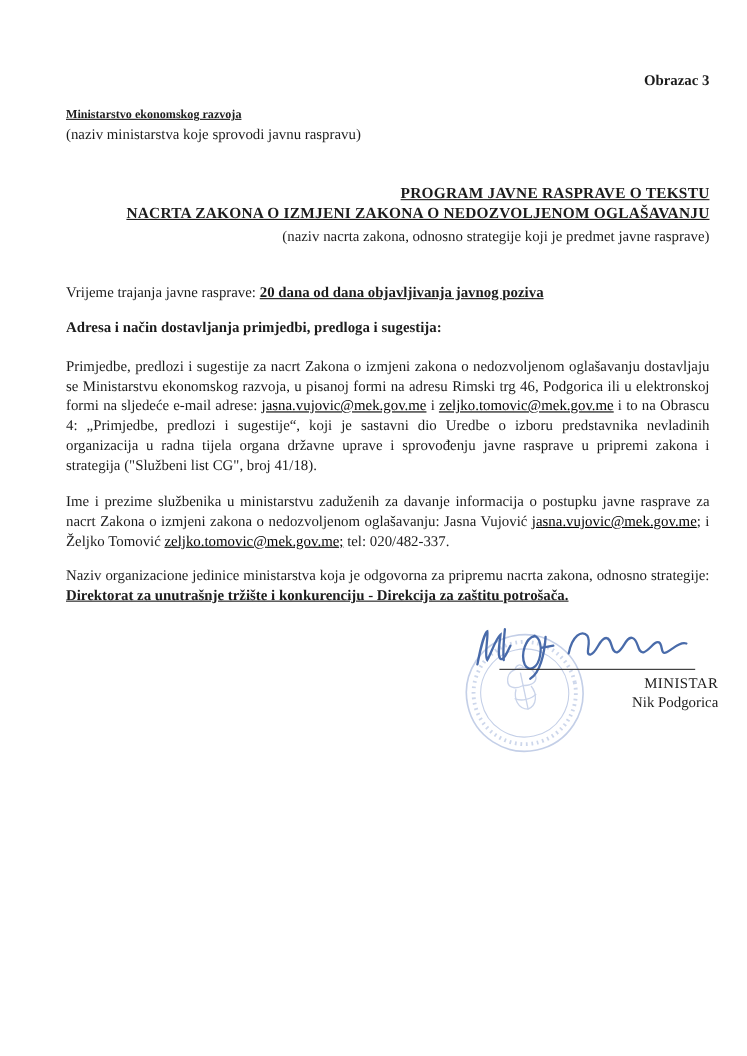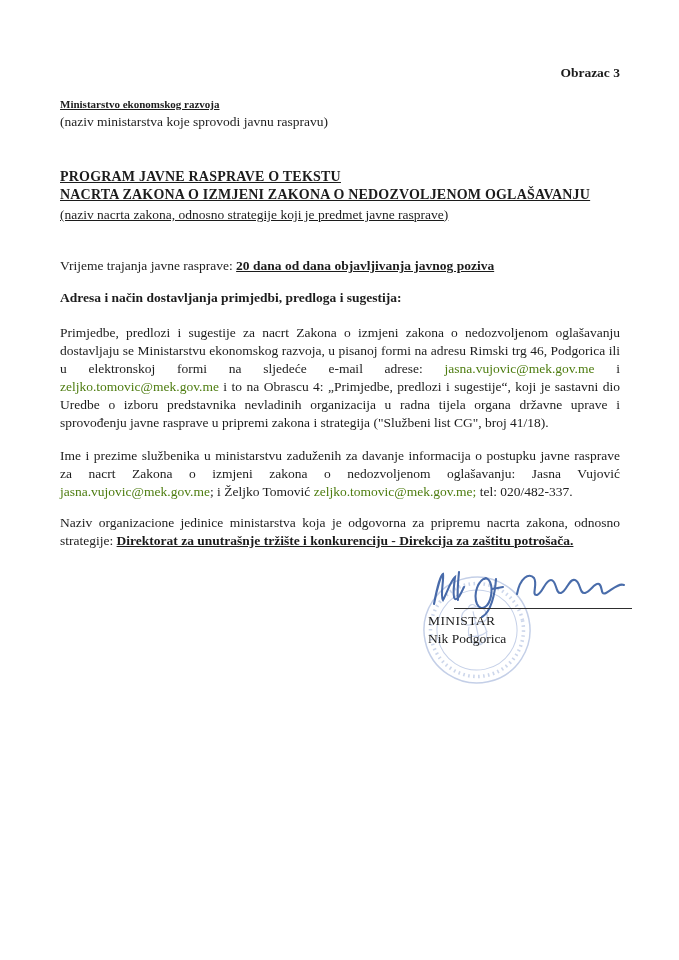--- a/index.html
+++ b/index.html
@@ -7,42 +7,42 @@
   body {
     width: 679px;
     height: 960px;
     font-family: "Liberation Serif", "DejaVu Serif", serif;
     color: #1c1c1c;
     overflow: hidden;
   }
   .page {
     width: 679px;
     height: 960px;
-    padding: 64px 59px 0 60px;
+    padding: 64px 34px 0 60px;
     background: #ffffff;
     position: relative;
   }
   .form-label {
     text-align: right;
     font-weight: bold;
     font-size: 13.5px;
     line-height: 17px;
   }
   .ministry-block { margin-top: 13px; }
   .ministry-name {
     font-weight: bold;
     font-size: 11px;
     text-decoration: underline;
     line-height: 18px;
   }
   .caption {
     font-size: 13.5px;
     line-height: 18px;
   }
-  .title-block { margin-top: 37px; text-align: left; text-decoration: underline; }
+  .title-block { margin-top: 37px; text-align: right; }
   .title-line {
     font-weight: bold;
     font-size: 14px;
     line-height: 17.5px;
     letter-spacing: 0.2px;
   }
   .title-line .u { text-decoration: underline; }
   .title-caption { margin-top: 3px; }
   .duration { margin-top: 33px; font-size: 13.5px; line-height: 18px; }
   .underline { text-decoration: underline; font-weight: bold; }
@@ -51,21 +51,22 @@
   .address-heading { margin-top: 14px; font-size: 13.5px; font-weight: bold; line-height: 18px; }
   .para {
     margin-top: 17px;
     font-size: 13.5px;
     line-height: 18px;
     text-align: justify;
   }
   .para.p2 { margin-top: 15px; }
   .para.p3 { margin-top: 13px; }
   a.email-link {
-    color: #4d7c0f;
+    color: #000000;
+    text-decoration: underline;
     cursor: pointer;
   }
   
   .signature-area {
     position: relative;
     margin-top: 20px;
     height: 150px;
   }
   .stamp {
     position: absolute;
@@ -88,21 +89,21 @@
     left: 394px;
     top: 38px;
     width: 178px;
     border-top: 1.6px solid #2e2e2e;
   }
   .sig-text {
     position: absolute;
     right: -8px;
     top: 42px;
     width: 200px;
-    text-align: left;
+    text-align: right;
     font-size: 13.5px;
     line-height: 18px;
   }
   .sig-role { font-weight: normal; letter-spacing: 0.4px; }
 </style>
 </head>
 <body>
 
 <div class="page">
 

